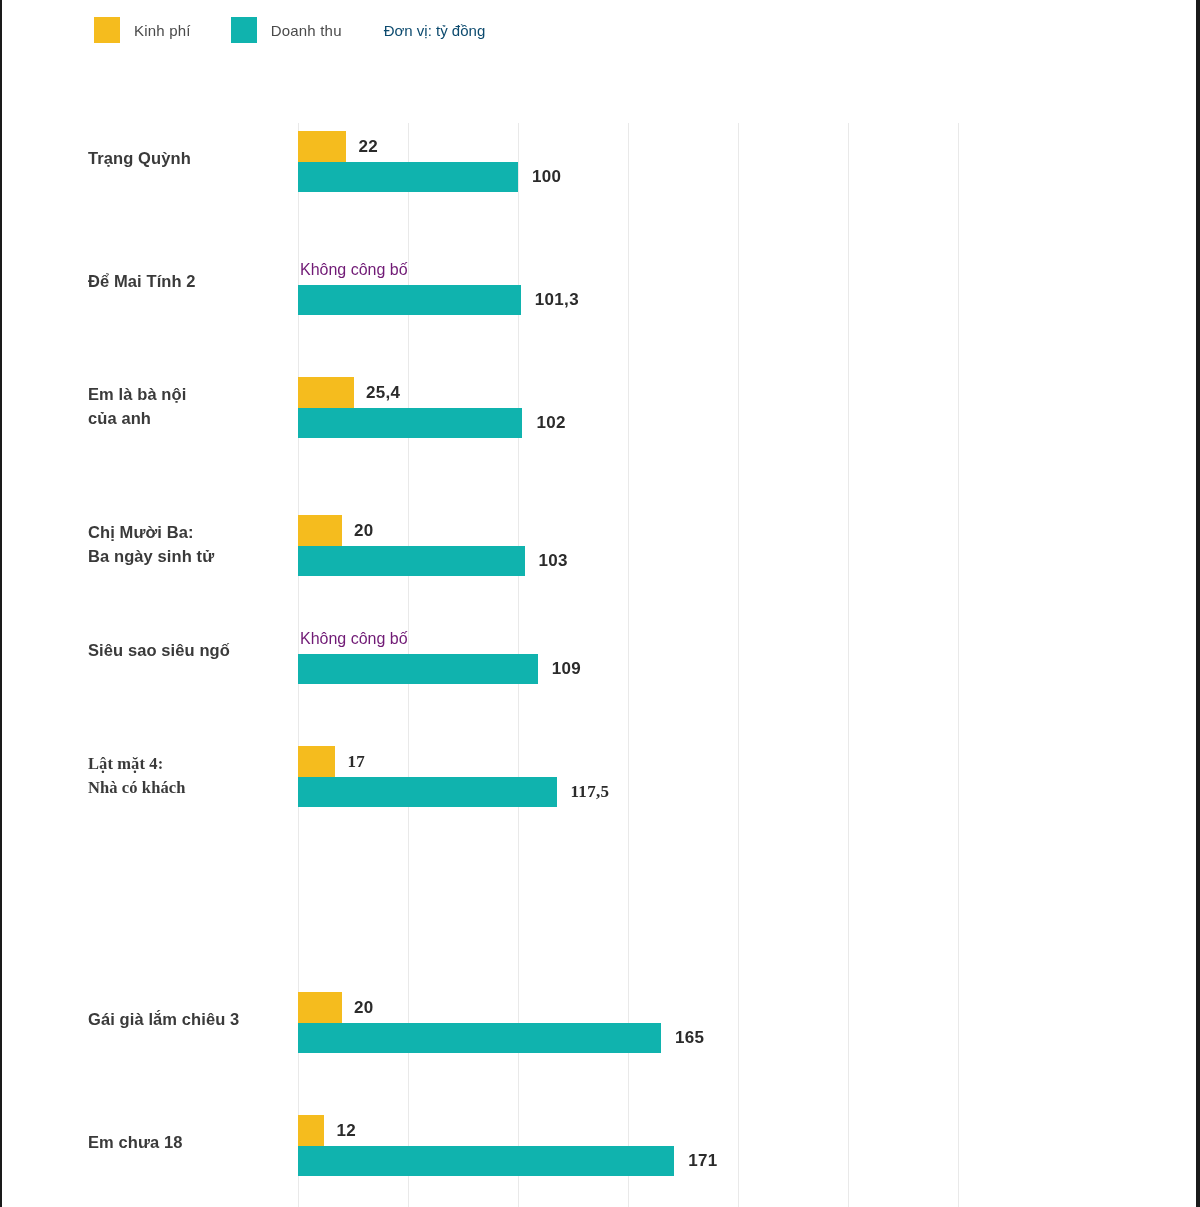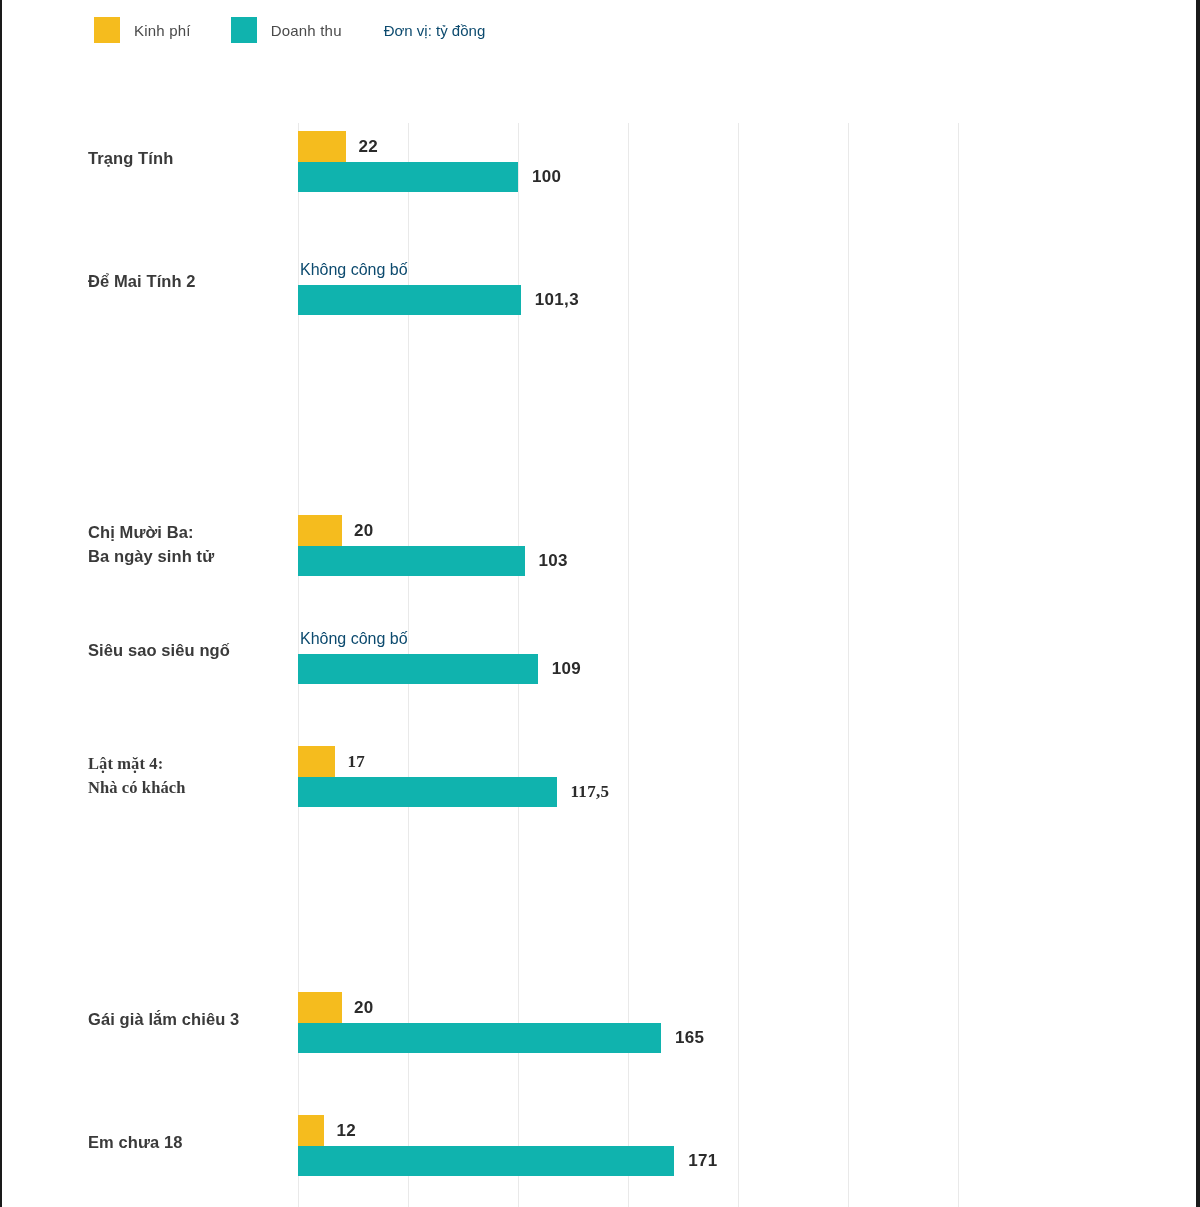--- a/index.html
+++ b/index.html
@@ -113,21 +113,21 @@
     color: #2b2b2b;
     white-space: nowrap;
     letter-spacing: .3px;
   }
   .no-data {
     position: absolute;
     left: 2px;
     top: 50%;
     transform: translateY(-50%);
     font-size: 16px;
-    color: #0c4a6e;
+    color: #701a75;
     white-space: nowrap;
   }
 </style>
 </head>
 <body>
 
 <div id="page">
 
   <div id="legend">
     <div class="legend-item">
@@ -144,21 +144,21 @@
   <div id="plot">
       <div class="gridline" style="left: 296px;"></div>
       <div class="gridline" style="left: 406px;"></div>
       <div class="gridline" style="left: 516px;"></div>
       <div class="gridline" style="left: 626px;"></div>
       <div class="gridline" style="left: 736px;"></div>
       <div class="gridline" style="left: 846px;"></div>
       <div class="gridline" style="left: 956px;"></div>
       <div class="row" style="top: 123px;">
         <div class="row-label" style="top: 24px;">
-          <div>Trạng Tính</div>
+          <div>Trạng Quỳnh</div>
         </div>
         <div class="bars" style="top: 8px;">
           <div class="bar-wrap">
             <div class="bar budget" style="width: 48.4px; background: rgb(245, 188, 30);"></div>
             <div class="bar-value" style="left: 60.4px;">22</div>
           </div>
           <div class="bar-wrap" style="height: 30px;">
             <div class="bar revenue" style="width: 220px; background: rgb(16, 179, 174);"></div>
             <div class="bar-value" style="left: 234px;">100</div>
           </div>
@@ -168,20 +168,36 @@
         <div class="row-label" style="top: 24px;">
           <div>Để Mai Tính 2</div>
         </div>
         <div class="bars" style="top: 8px;">
           <div class="bar-wrap">
             <div class="no-data">Không công bố</div>
           </div>
           <div class="bar-wrap" style="height: 30px;">
             <div class="bar revenue" style="width: 222.86px; background: rgb(16, 179, 174);"></div>
             <div class="bar-value" style="left: 236.86px;">101,3</div>
+          </div>
+        </div>
+      </div>
+      <div class="row" style="top: 369px;">
+        <div class="row-label" style="top: 14px;">
+          <div>Em là bà nội</div>
+          <div>của anh</div>
+        </div>
+        <div class="bars" style="top: 8px;">
+          <div class="bar-wrap">
+            <div class="bar budget" style="width: 55.88px; background: rgb(245, 188, 30);"></div>
+            <div class="bar-value" style="left: 67.88px;">25,4</div>
+          </div>
+          <div class="bar-wrap" style="height: 30px;">
+            <div class="bar revenue" style="width: 224.4px; background: rgb(16, 179, 174);"></div>
+            <div class="bar-value" style="left: 238.4px;">102</div>
           </div>
         </div>
       </div>
       <div class="row" style="top: 507px;">
         <div class="row-label" style="top: 14px;">
           <div>Chị Mười Ba:</div>
           <div>Ba ngày sinh tử</div>
         </div>
         <div class="bars" style="top: 8px;">
           <div class="bar-wrap">

